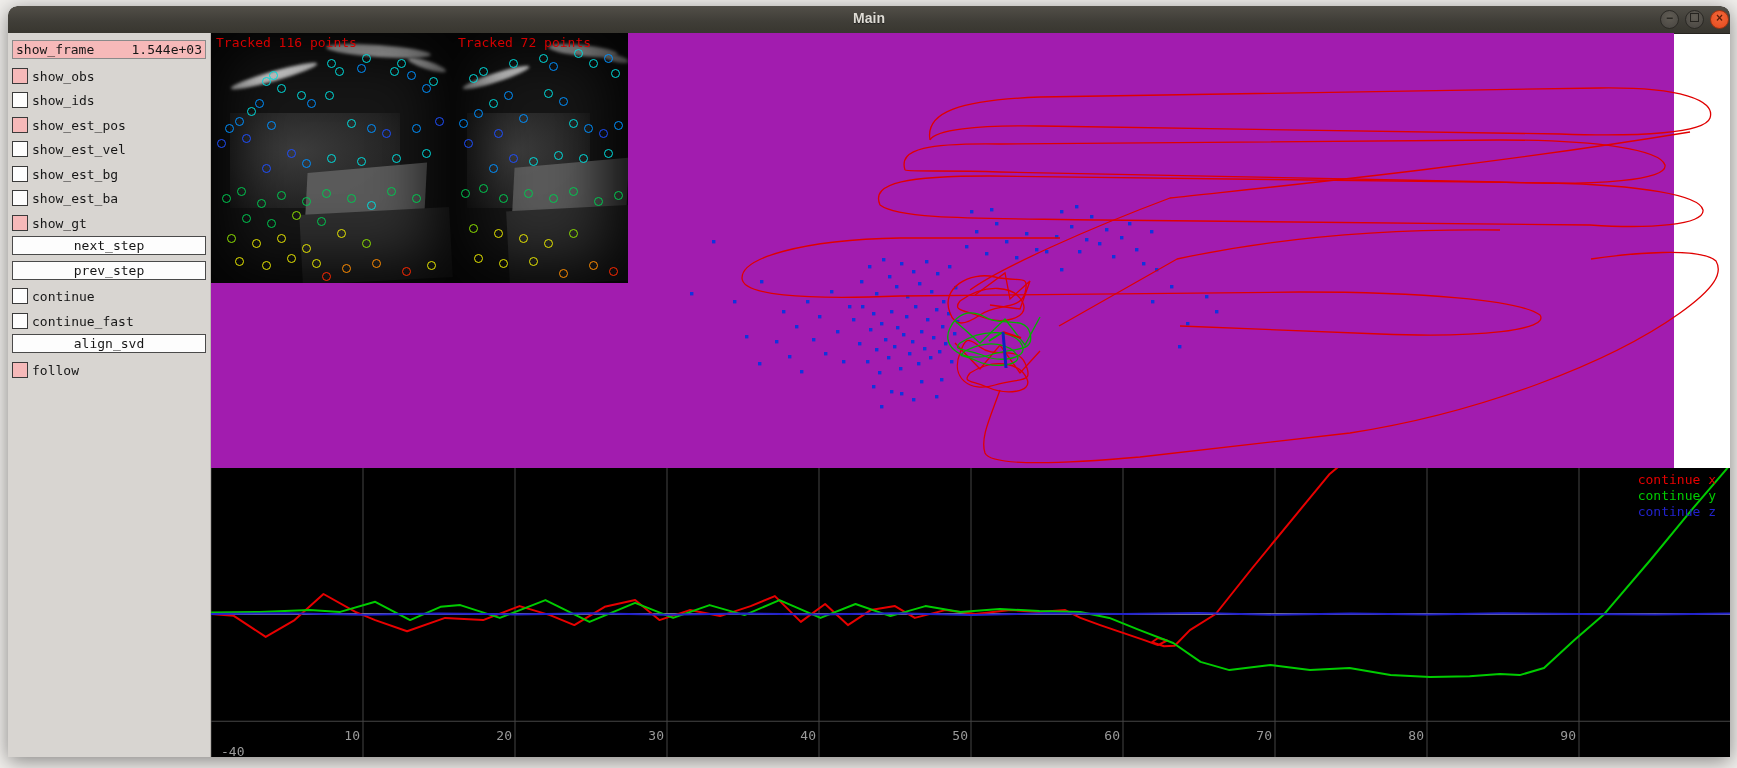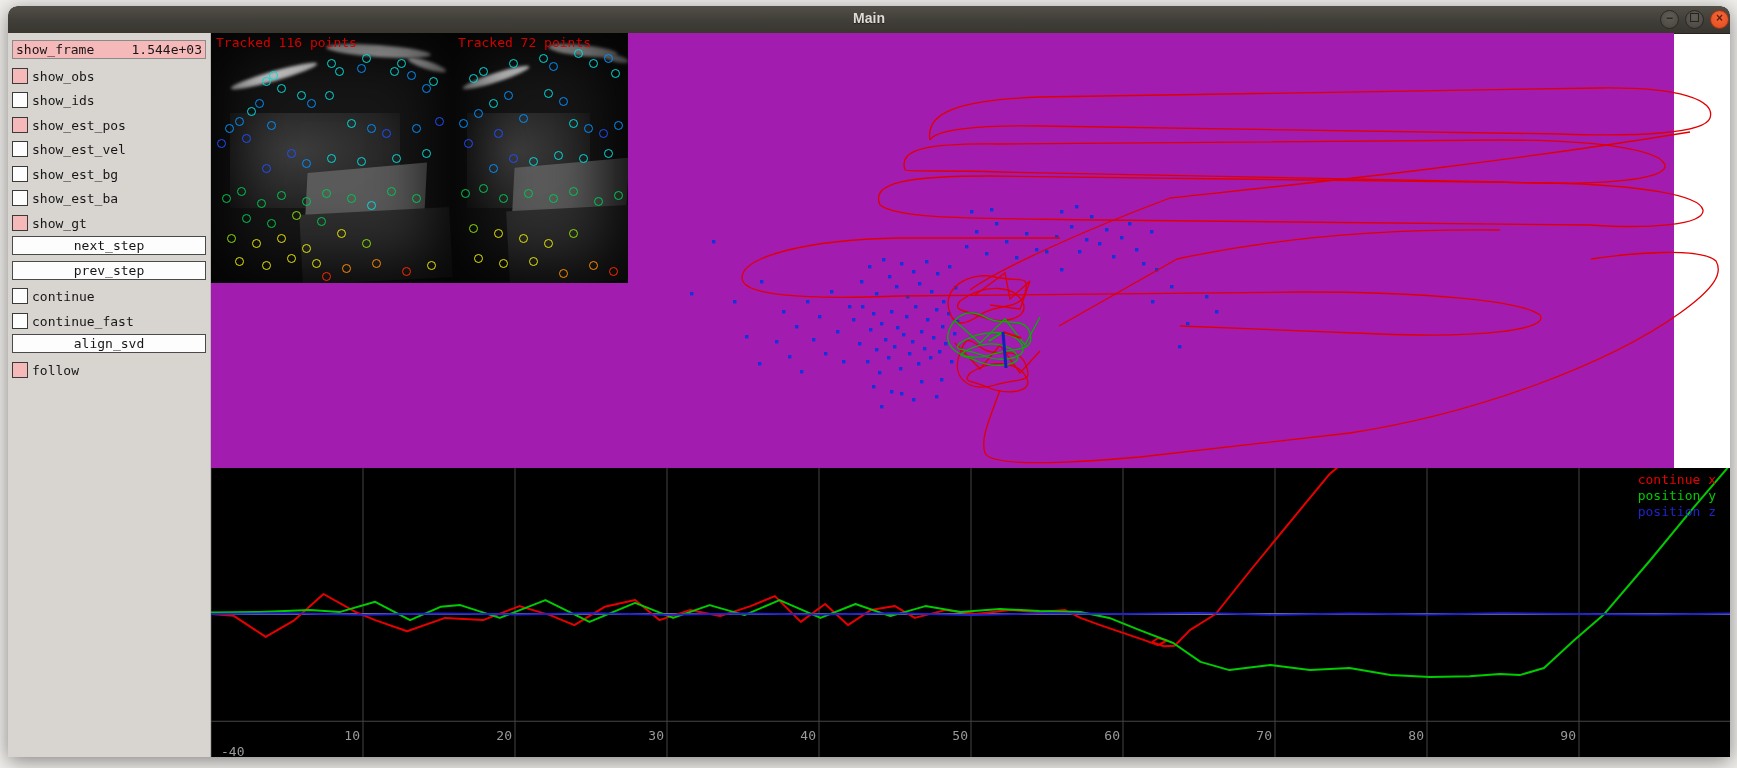--- a/index.html
+++ b/index.html
@@ -390,18 +390,18 @@
           <text x="1365" y="272" text-anchor="end" class="ticktext">90</text>
           <line x1="0" y1="146" x2="1519" y2="146" stroke="#8a8a8a" stroke-width="2"></line>
           <line x1="0" y1="253.25" x2="1519" y2="253.25" stroke="#454545" stroke-width="1"></line>
           <text x="10" y="288" class="ticktext">-40</text>
           <polyline points="0.0,146.0 22.8,147.8 54.7,168.9 83.6,152.1 112.5,126.0 144.4,143.9 164.2,152.1 196.1,163.2 234.1,149.9 272.1,152.1 308.6,138.1 339.0,147.1 363.3,157.1 393.7,138.8 424.1,132.1 448.4,152.1 478.8,142.1 509.2,148.1 539.6,138.1 563.9,128.1 589.8,153.9 614.1,136.0 636.9,157.1 659.7,142.1 684.0,138.1 703.8,149.9 734.2,142.1 764.6,146.0 799.5,142.1 828.4,143.9 854.2,142.1 869.4,149.9 889.2,157.1 909.0,163.9 933.3,172.1 947.0,177.1 956.1,172.5 947.0,170.0 940.9,174.2 953.0,178.2 963.7,177.8 978.9,162.1 1004.7,146.0 1039.7,102.0 1079.2,53.8 1118.7,5.9 1130.9,-4.2" fill="none" stroke="#e80000" stroke-width="2" stroke-linejoin="round" stroke-linecap="round"></polyline>
           <polyline points="0.0,144.6 48.6,143.9 98.8,142.1 129.2,143.9 164.2,133.8 199.1,152.1 229.5,138.8 249.3,137.1 288.8,149.9 334.4,132.1 378.5,153.9 424.1,134.9 462.1,149.9 498.6,137.1 533.5,147.1 568.5,132.1 609.5,149.9 644.5,136.0 679.4,148.1 714.4,138.1 749.4,143.9 788.9,141.0 828.4,143.1 869.4,143.9 898.3,149.9 928.7,162.1 962.2,175.0 989.5,193.9 1018.4,202.1 1059.4,197.1 1099.0,202.1 1138.5,200.0 1179.5,207.1 1219.0,208.9 1258.6,208.2 1289.0,206.1 1308.7,207.1 1333.0,200.0 1363.4,172.1 1392.3,147.1 1439.4,92.0 1479.0,43.8 1517.0,-0.6" fill="none" stroke="#00cc00" stroke-width="2" stroke-linejoin="round" stroke-linecap="round"></polyline>
           <polyline points="0.0,146.0 76.0,145.3 152.0,146.7 228.0,145.6 304.0,146.4 380.0,145.3 456.0,146.7 532.0,145.6 608.0,146.4 684.0,145.3 760.0,147.1 836.0,145.3 912.0,146.0 988.0,144.9 1064.0,146.7 1140.0,145.6 1216.0,146.4 1292.0,145.3 1368.0,146.0 1444.0,146.4 1520.0,145.6" fill="none" stroke="#2222cc" stroke-width="2" stroke-linejoin="round" stroke-linecap="round"></polyline>
         </svg>
       <div class="legend" id="legend">
           <div style="color: rgb(232, 0, 0);">continue x</div>
-          <div style="color: rgb(0, 204, 0);">position y</div>
-          <div style="color: rgb(34, 34, 204);">position z</div>
+          <div style="color: rgb(0, 204, 0);">continue y</div>
+          <div style="color: rgb(34, 34, 204);">continue z</div>
         </div>
     </div>
   </div>
 </div>
 
 </body></html>

